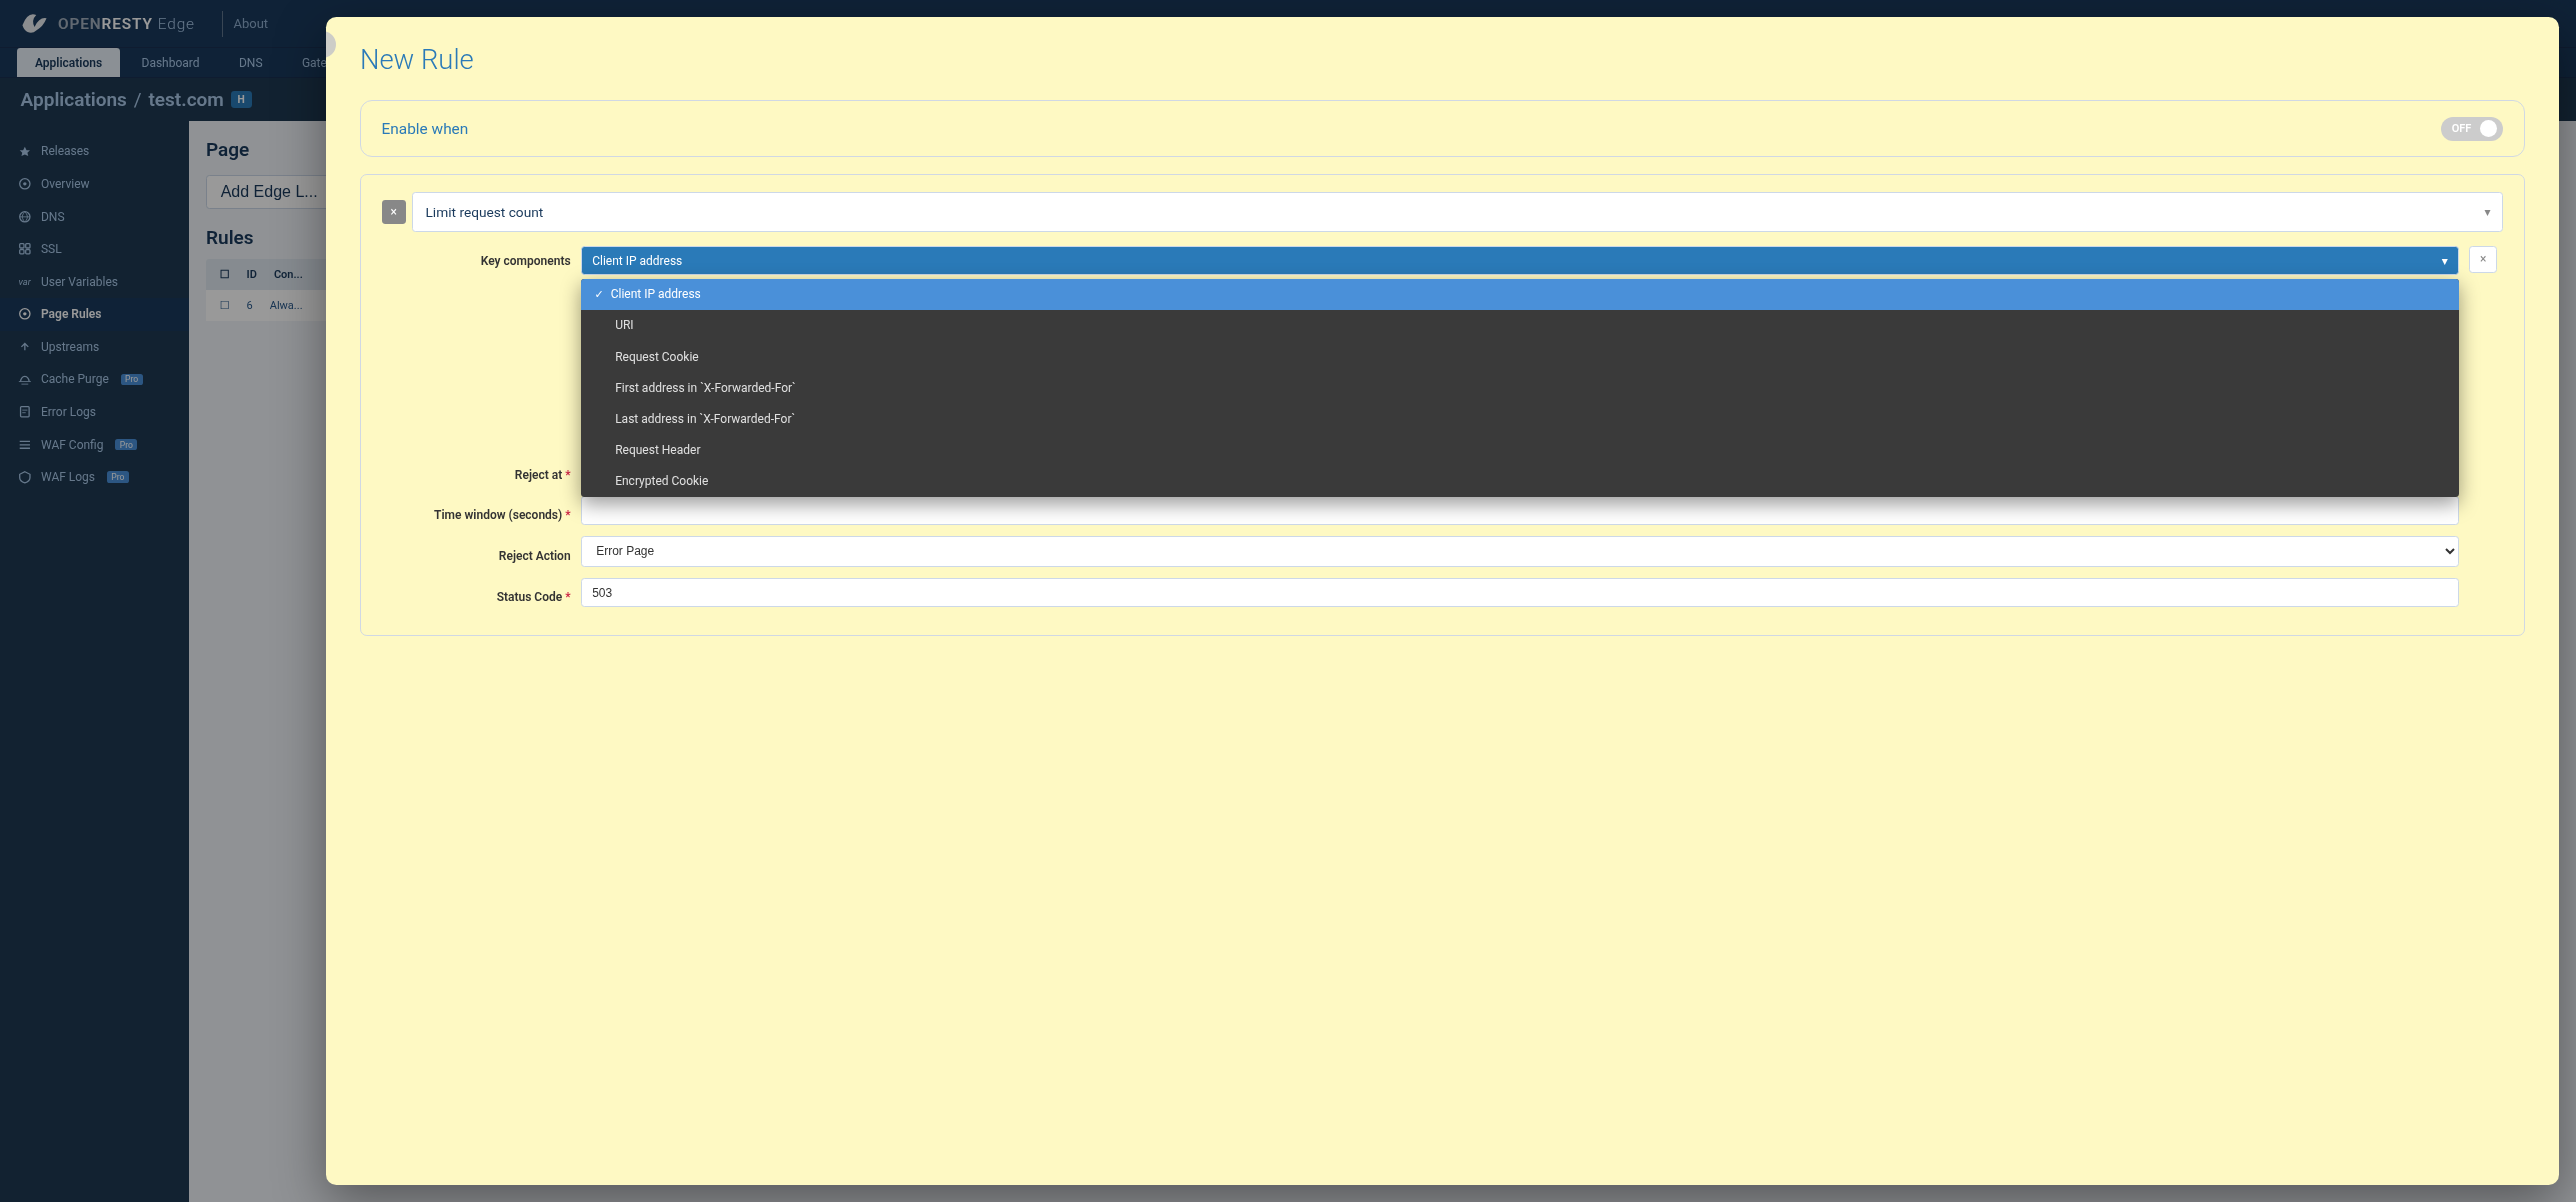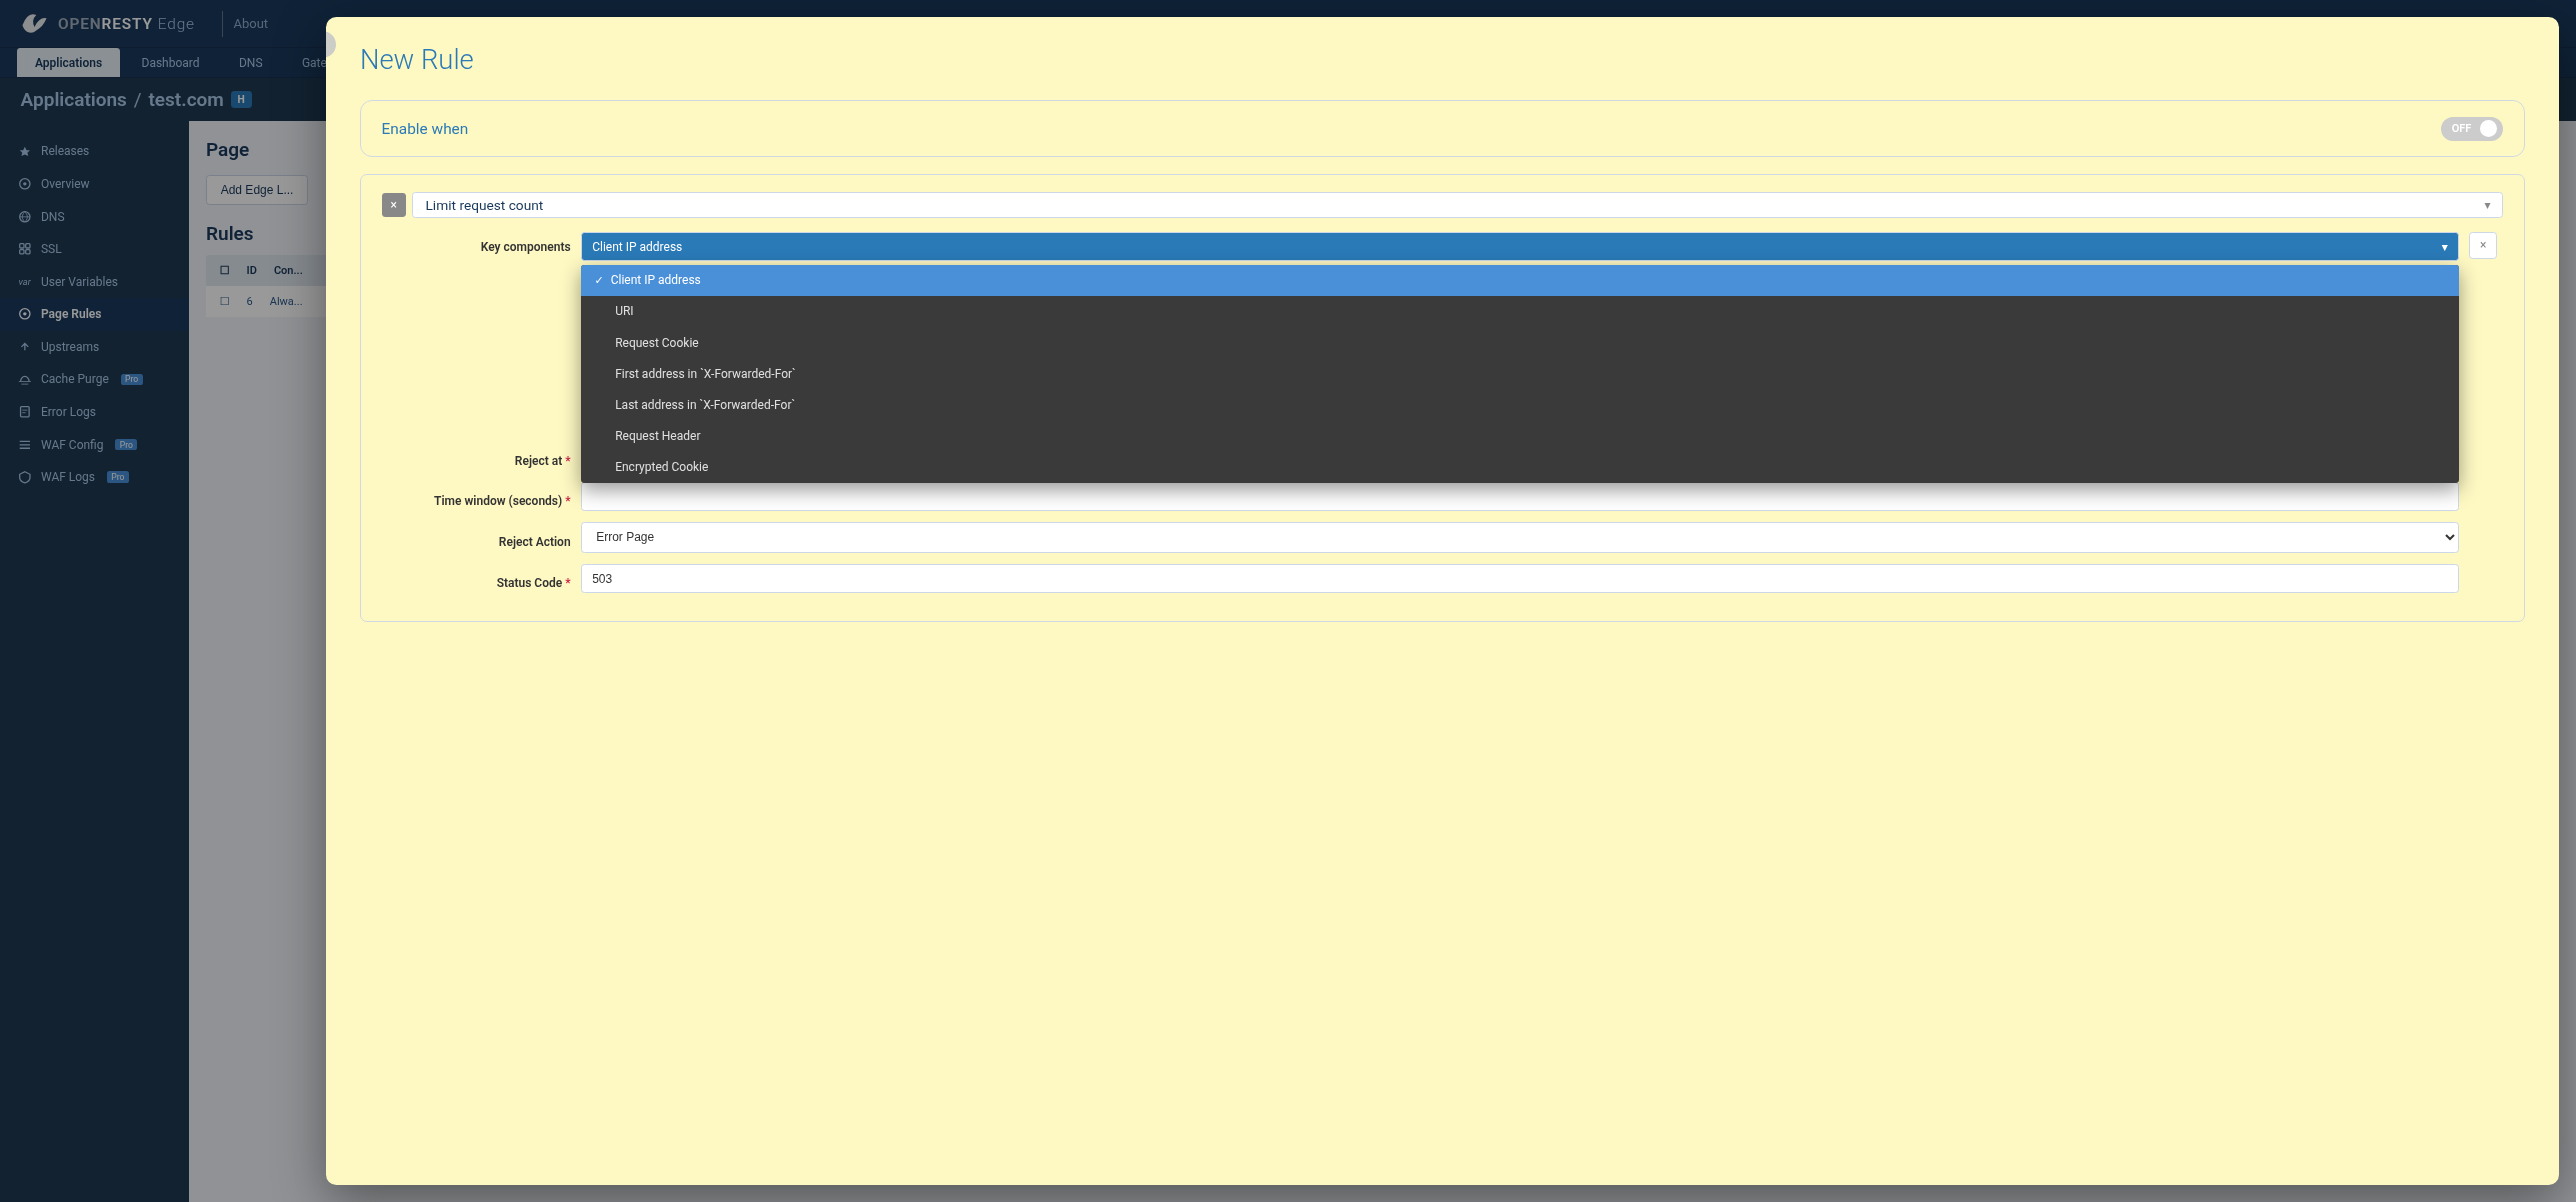--- a/index.html
+++ b/index.html
@@ -105,21 +105,21 @@
     .content {
       flex: 1; background: #f0f4f8; padding: 17px;
       position: relative;
     }
     .page-section-title {
       font-size: 19px; color: #1a3a5c; font-weight: 600; margin-bottom: 13.7px;
     }
     .add-btn {
       background: white; border: 0.9px solid #ccd8e8;
       padding: 6.9px 13.7px; border-radius: 3.4px;
-      font-size: 12px; color: #1a3a5c; cursor: pointer;
+      font-size: 16px; color: #1a3a5c; cursor: pointer;
       margin-bottom: 17px;
     }
     .rules-title {
       font-size: 19px; color: #1a3a5c; font-weight: 600; margin-bottom: 10.3px;
     }
     .table-header {
       display: flex; align-items: center; gap: 17px;
       background: #e0e8f0; padding: 8.6px 13.7px;
       border-radius: 3.4px 3.4px 0 0; font-size: 11px; color: #1a3a5c; font-weight: 600;
     }
@@ -196,21 +196,21 @@
 
     .action-row {
       display: flex; align-items: center; gap: 6.9px; margin-bottom: 13.7px;
     }
     .close-btn-small {
       width: 24px; height: 24px; background: #888;
       border-radius: 3.4px; display: flex; align-items: center; justify-content: center;
       color: white; font-size: 12px; cursor: pointer; flex-shrink: 0;
     }
     .action-select {
-      flex: 1; padding: 4px 12px;
+      flex: 1; padding: 11px 12px;
       border: 0.9px solid #ccd8e8; border-radius: 3.4px;
       font-size: 13.7px; color: #1a3a5c;
       display: flex; align-items: center; justify-content: space-between;
       background: white; cursor: pointer;
     }
     .action-select-chevron { color: #888; font-size: 12px; }
     .form-label {
       font-size: 12px; color: #333; font-weight: 600;
       text-align: right; padding-top: 8.6px;
     }

